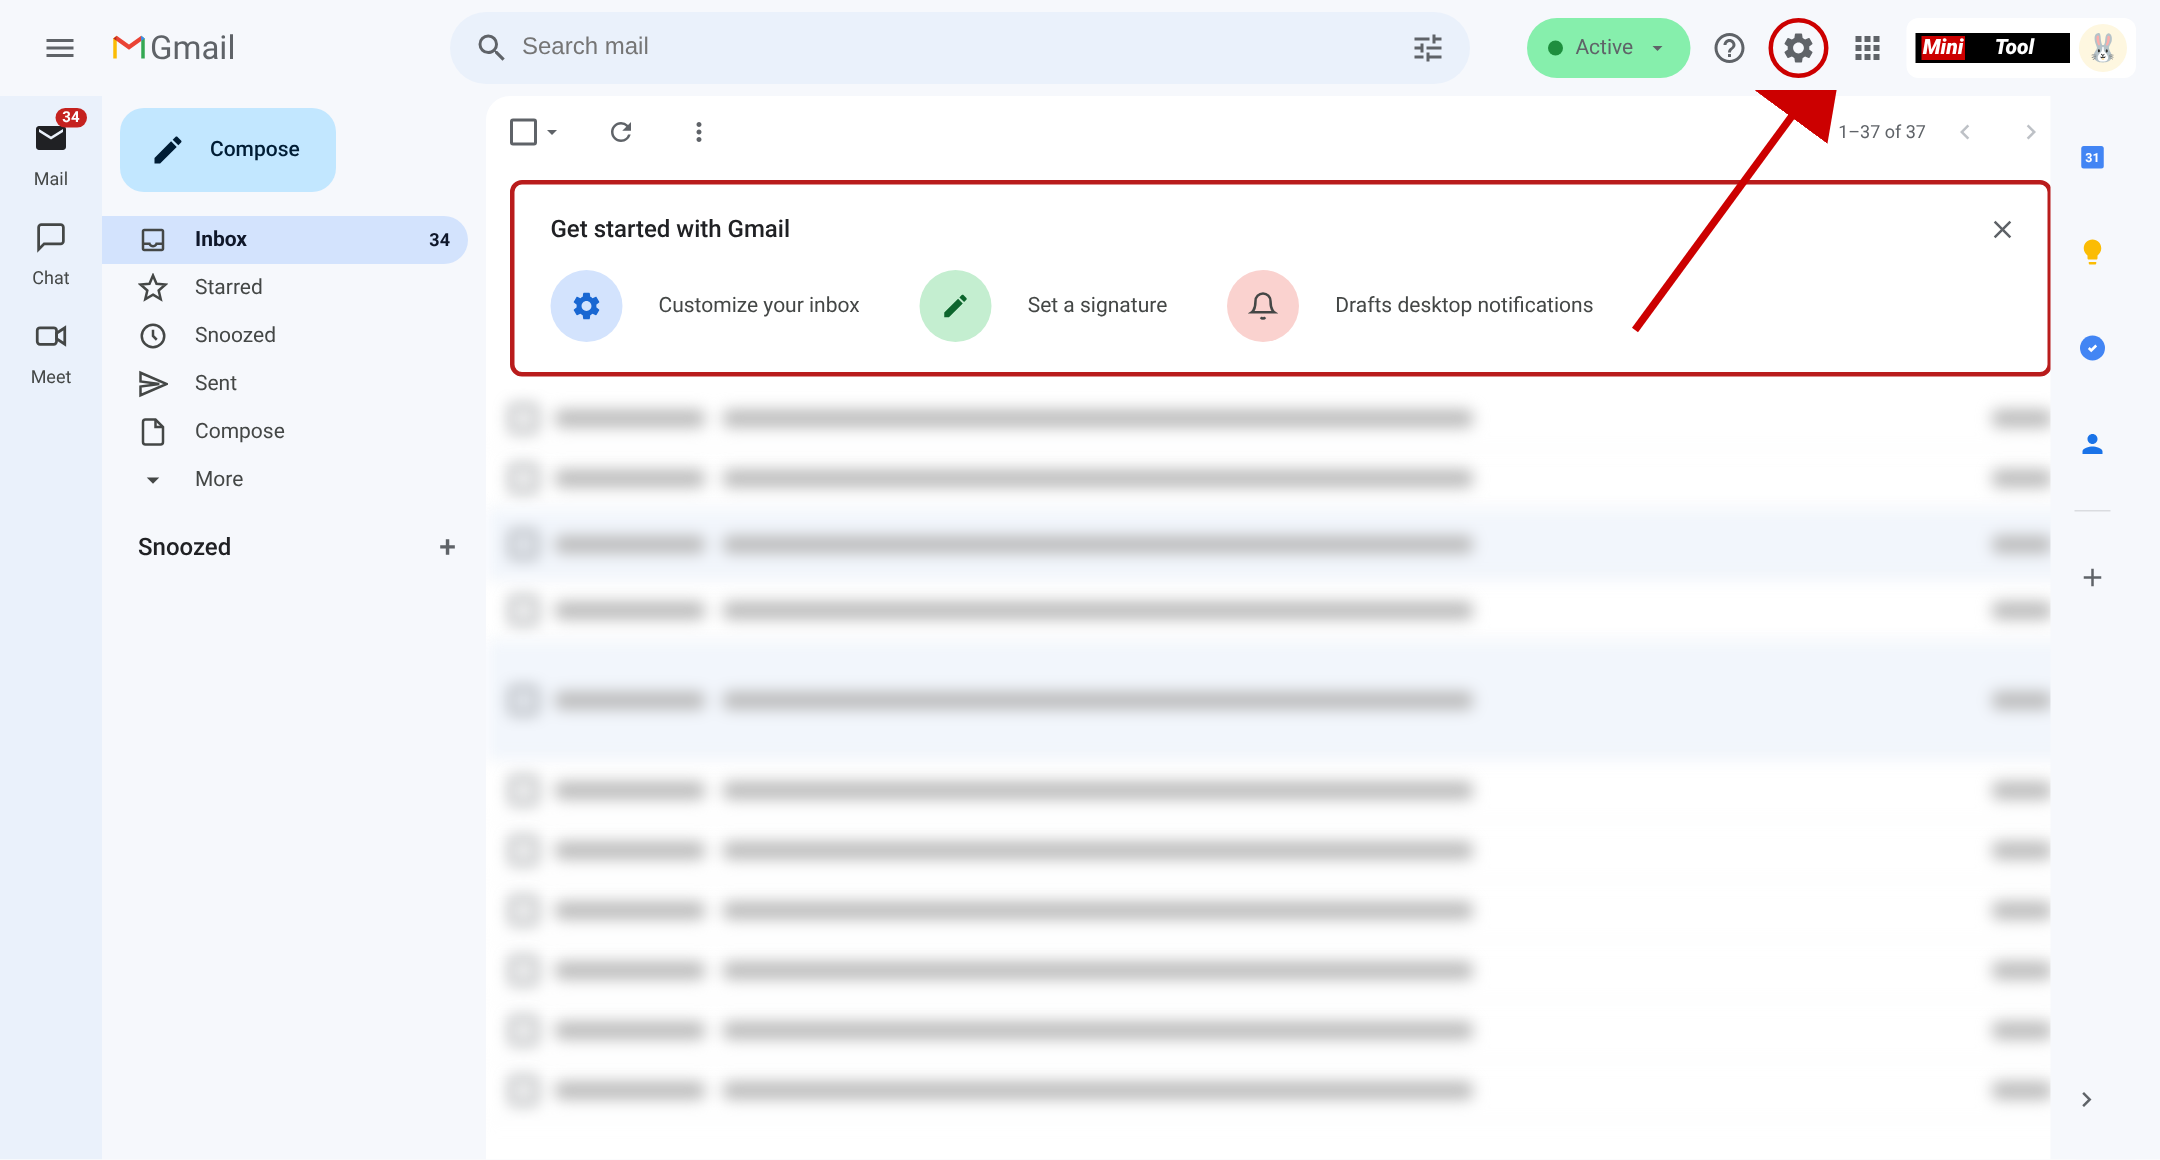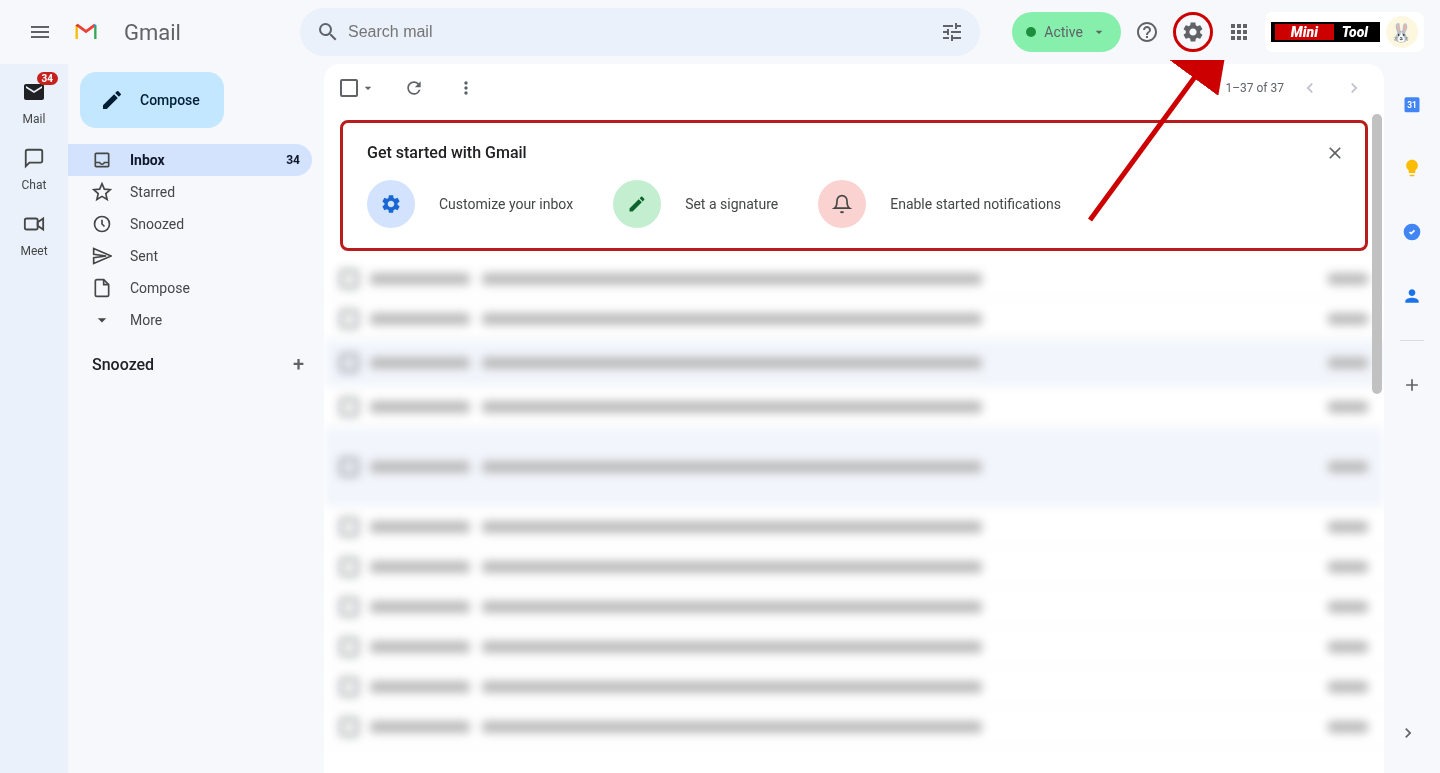--- a/index.html
+++ b/index.html
@@ -1,35 +1,35 @@
 <!DOCTYPE html>
 <html><head>
 <meta charset="utf-8">
 <style>
 * { box-sizing: border-box; margin: 0; padding: 0; }
 body { font-family: 'Google Sans', Roboto, Arial, sans-serif; background: #f6f8fc; width: 1440px; height: 773px; overflow: hidden; position: relative; }
 
 
 .header { display: flex; align-items: center; height: 64px; padding: 0 16px; gap: 8px; }
 .hamburger { width: 48px; height: 48px; display: flex; align-items: center; justify-content: center; border-radius: 50%; cursor: pointer; color: #5f6368; }
-.logo-wrap { display: flex; align-items: center; gap: 24px; width: 220px; }
+.logo-wrap { display: flex; align-items: center; gap: 0; width: 220px; }
 .logo-text { font-size: 22px; color: #5f6368; font-weight: 400; }
 .search-bar { flex: 1; max-width: 680px; height: 48px; background: #eaf1fb; border-radius: 24px; display: flex; align-items: center; padding: 0 8px; }
 .search-icon-btn { width: 40px; height: 40px; display: flex; align-items: center; justify-content: center; color: #5f6368; }
 .search-input { flex: 1; border: none; background: transparent; font-size: 16px; outline: none; color: #5f6368; }
 .search-options { width: 40px; height: 40px; display: flex; align-items: center; justify-content: center; color: #5f6368; cursor: pointer; }
 .header-right { display: flex; align-items: center; gap: 6px; margin-left: auto; }
 .status-chip { height: 40px; background: #86efac; border-radius: 20px; display: flex; align-items: center; padding: 0 14px; gap: 8px; cursor: pointer; color: #5f6368; font-size: 14px; }
 .status-dot { width: 10px; height: 10px; background: #1e8e3e; border-radius: 50%; }
 .icon-btn { width: 40px; height: 40px; display: flex; align-items: center; justify-content: center; border-radius: 50%; cursor: pointer; color: #5f6368; }
 .settings-highlight { border: 3px solid #cc0000; border-radius: 50%; }
 .brand-box { height: 40px; padding: 4px 6px; background: white; border-radius: 8px; display: flex; align-items: center; gap: 6px; }
 .minitool { background: #000; color: white; font-style: italic; font-weight: 900; font-size: 14px; padding: 2px 4px; display: flex; }
-.minitool .m1 { background: #cc0000; padding: 0 16px; }
-.minitool .m2 { padding: 0 8px; }
+.minitool .m1 { background: #cc0000; padding: 0 1px; }
+.minitool .m2 { padding: 0 20px; }
 .avatar { width: 32px; height: 32px; border-radius: 50%; background: #fef7e0; display: flex; align-items: center; justify-content: center; font-size: 18px; }
 
 
 .left-rail { position: absolute; left: 0; top: 64px; width: 68px; bottom: 0; display: flex; flex-direction: column; align-items: center; padding-top: 8px; gap: 8px; background: #eaf1fb; }
 .rail-item { width: 56px; display: flex; flex-direction: column; align-items: center; gap: 4px; cursor: pointer; padding: 4px 0; border-radius: 16px; position: relative; }
 .rail-icon-box { width: 32px; height: 32px; display: flex; align-items: center; justify-content: center; color: #444746; position: relative; }
 .rail-label { font-size: 12px; color: #444746; }
 .rail-badge { position: absolute; top: -4px; right: -8px; background: #c5221f; color: white; font-size: 10px; font-weight: bold; padding: 1px 5px; border-radius: 8px; }
 
 
@@ -65,21 +65,21 @@
 .email-row:nth-child(5) { height: 80px; }
 .blur-block { height: 12px; background: #bbb; border-radius: 4px; }
 .blur-sender { width: 100px; }
 .blur-subject { flex: 1; max-width: 500px; }
 .blur-date { width: 40px; margin-left: auto; }
 
 .scrollbar-track { position: absolute; right: 0; top: 48px; bottom: 0; width: 14px; background: transparent; }
 .scrollbar-thumb { width: 10px; height: 280px; background: #c1c1c1; border-radius: 5px; margin: 2px; }
 
 
-.right-panel { position: absolute; right: 0; top: 64px; width: 56px; bottom: 0; display: flex; flex-direction: column; align-items: center; padding-top: 20px; gap: 24px; background: #f6f8fc; }
+.right-panel { position: absolute; right: 17px; top: 64px; width: 56px; bottom: 0; display: flex; flex-direction: column; align-items: center; padding-top: 20px; gap: 24px; background: #f6f8fc; }
 .rp-item { width: 40px; height: 40px; display: flex; align-items: center; justify-content: center; cursor: pointer; border-radius: 50%; }
 .rp-expand { position: absolute; bottom: 20px; right: 12px; }
 
 
 .arrow-annotation { position: absolute; top: 60px; left: 1070px; pointer-events: none; z-index: 100; }
 
 svg { display: block; }
 </style>
 </head>
 <body>
@@ -291,21 +291,21 @@
             </svg>
         </div>
         <div class="gs-text">Set a signature</div>
       </div>
       <div class="gs-item">
         <div class="gs-icon" style="background:#fad2cf;">
           <svg width="20" height="20" viewBox="0 0 24 24" fill="none" stroke="#444746" stroke-width="2">
               <path d="M18 8a6 6 0 00-12 0c0 7-3 9-3 9h18s-3-2-3-9M13.73 21a2 2 0 01-3.46 0"></path>
             </svg>
         </div>
-        <div class="gs-text">Enable started notifications</div>
+        <div class="gs-text">Drafts desktop notifications</div>
       </div>
     </div>
     <div class="gs-close">
       <svg width="20" height="20" viewBox="0 0 24 24" fill="currentColor">
           <path d="M19 6.41L17.59 5 12 10.59 6.41 5 5 6.41 10.59 12 5 17.59 6.41 19 12 13.41 17.59 19 19 17.59 13.41 12z"></path>
         </svg>
     </div>
   </div>
 
   <div class="email-list">

